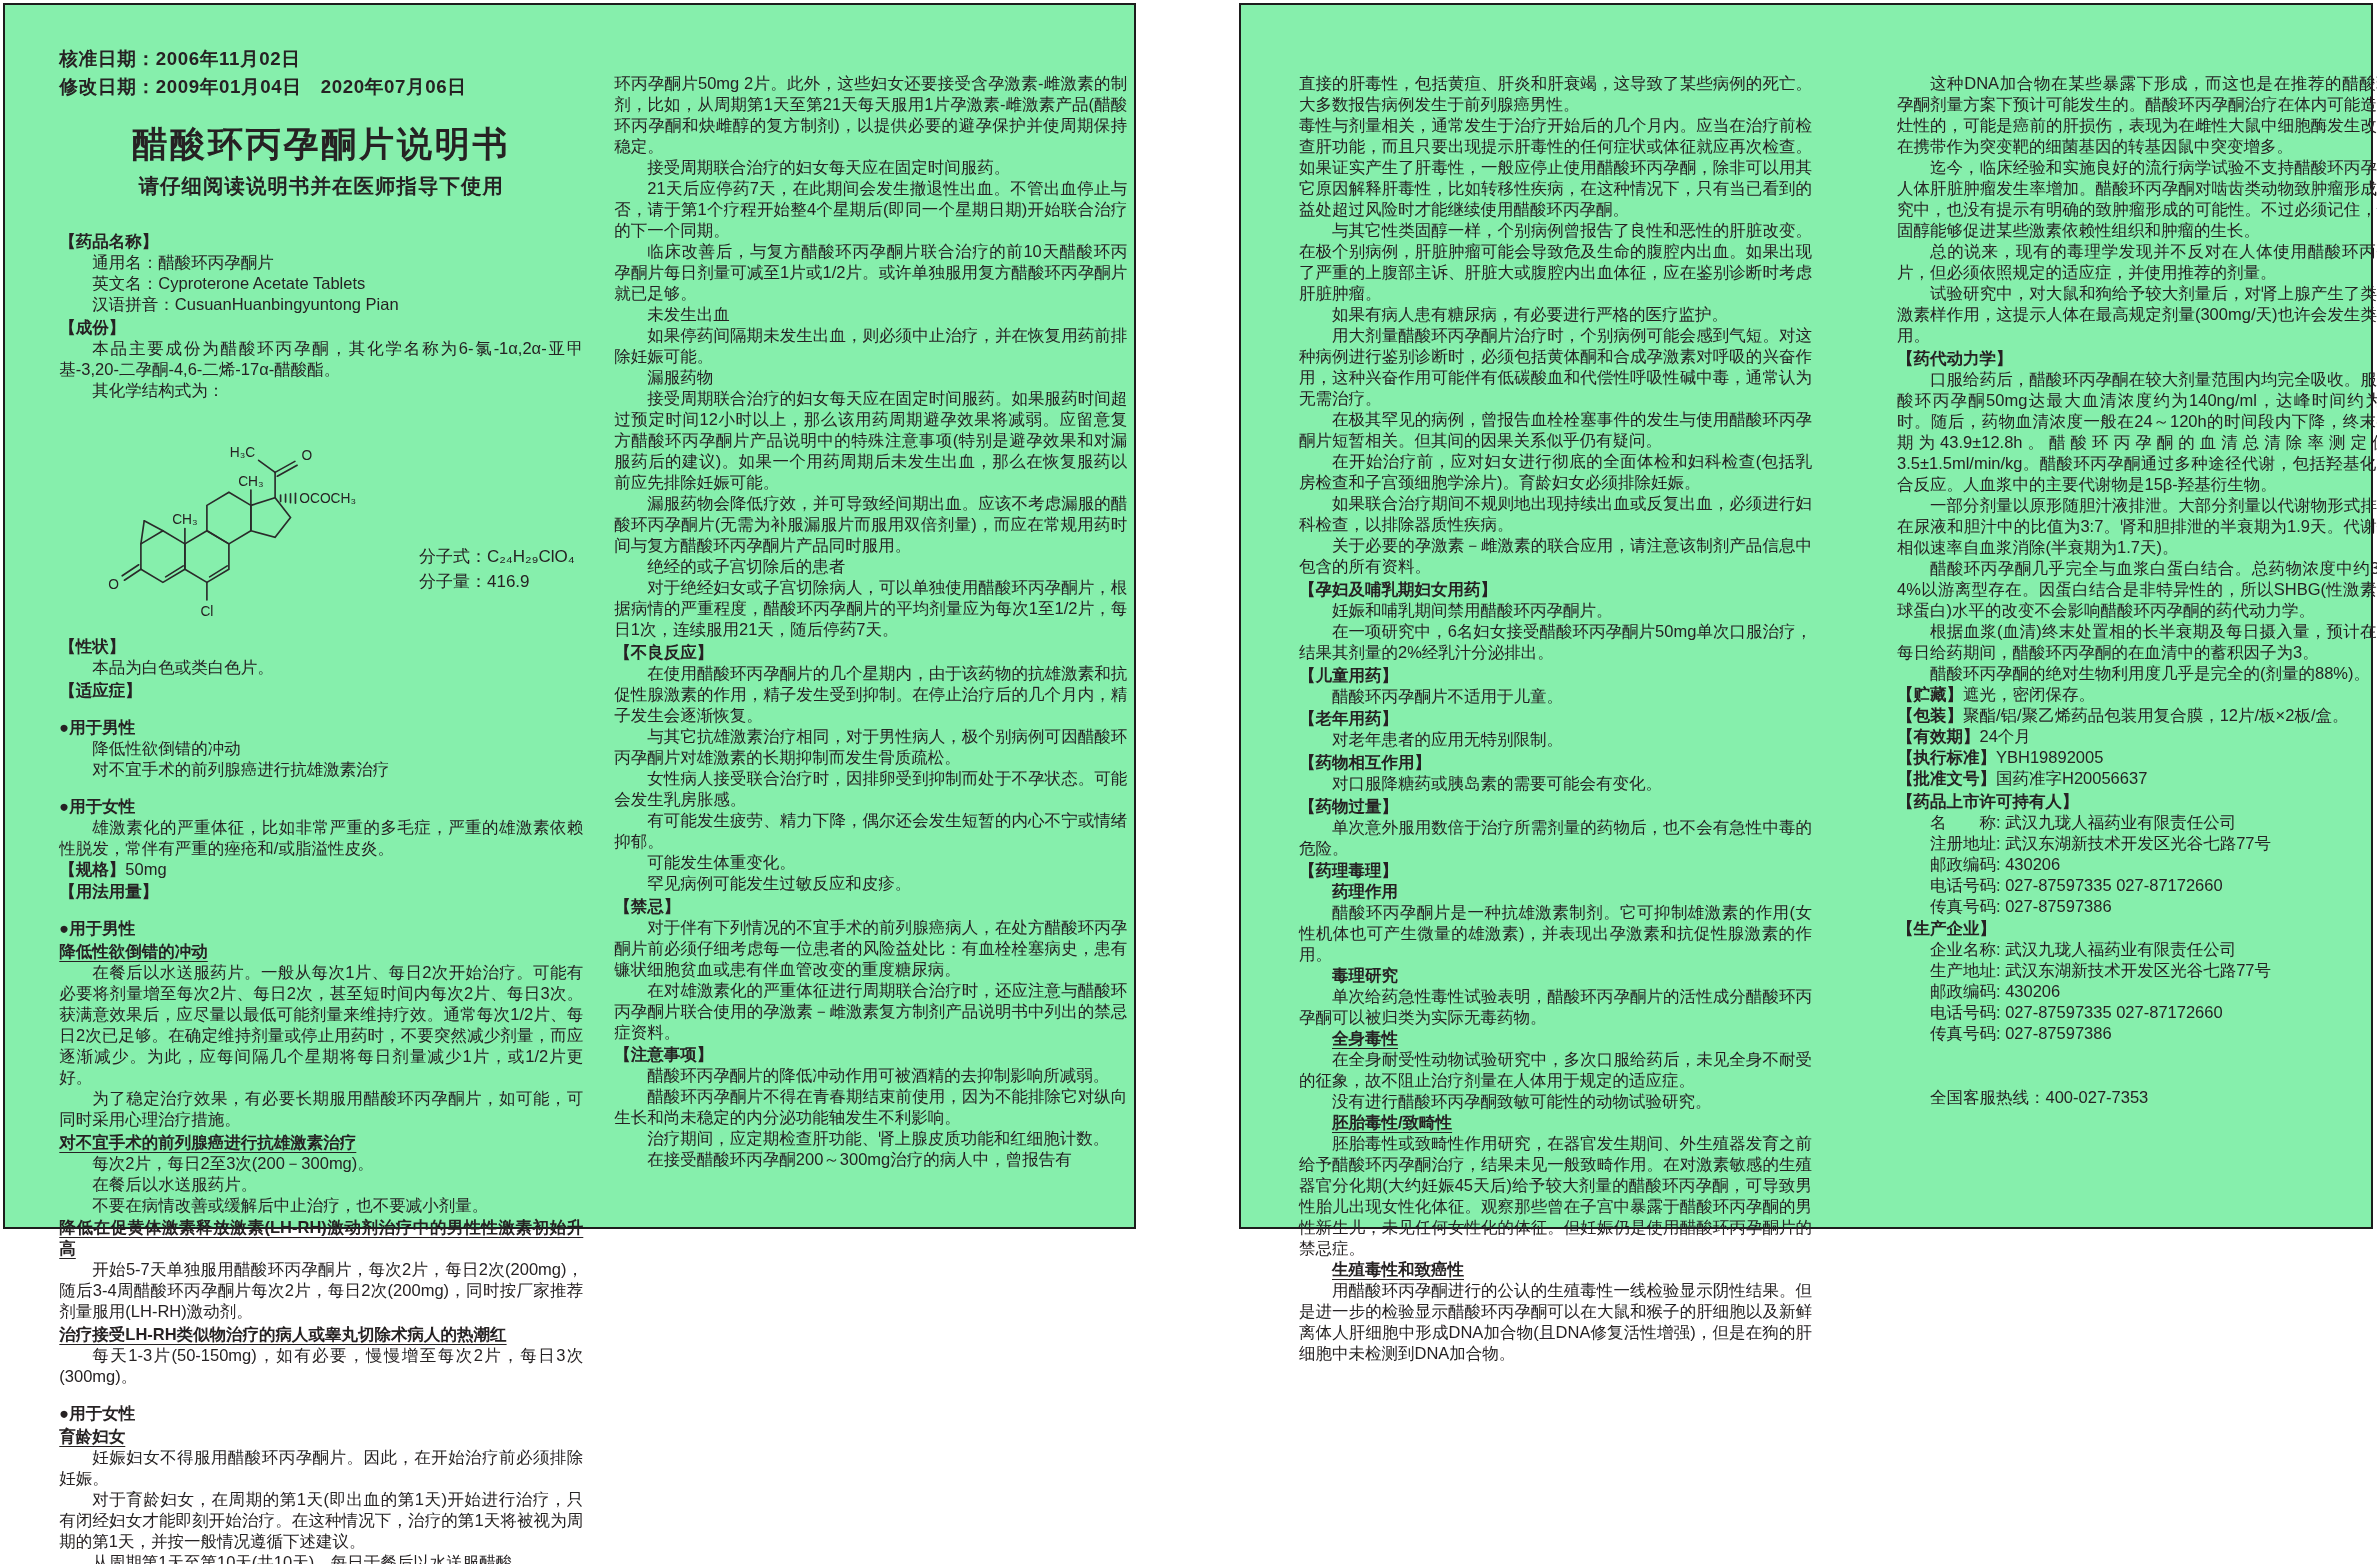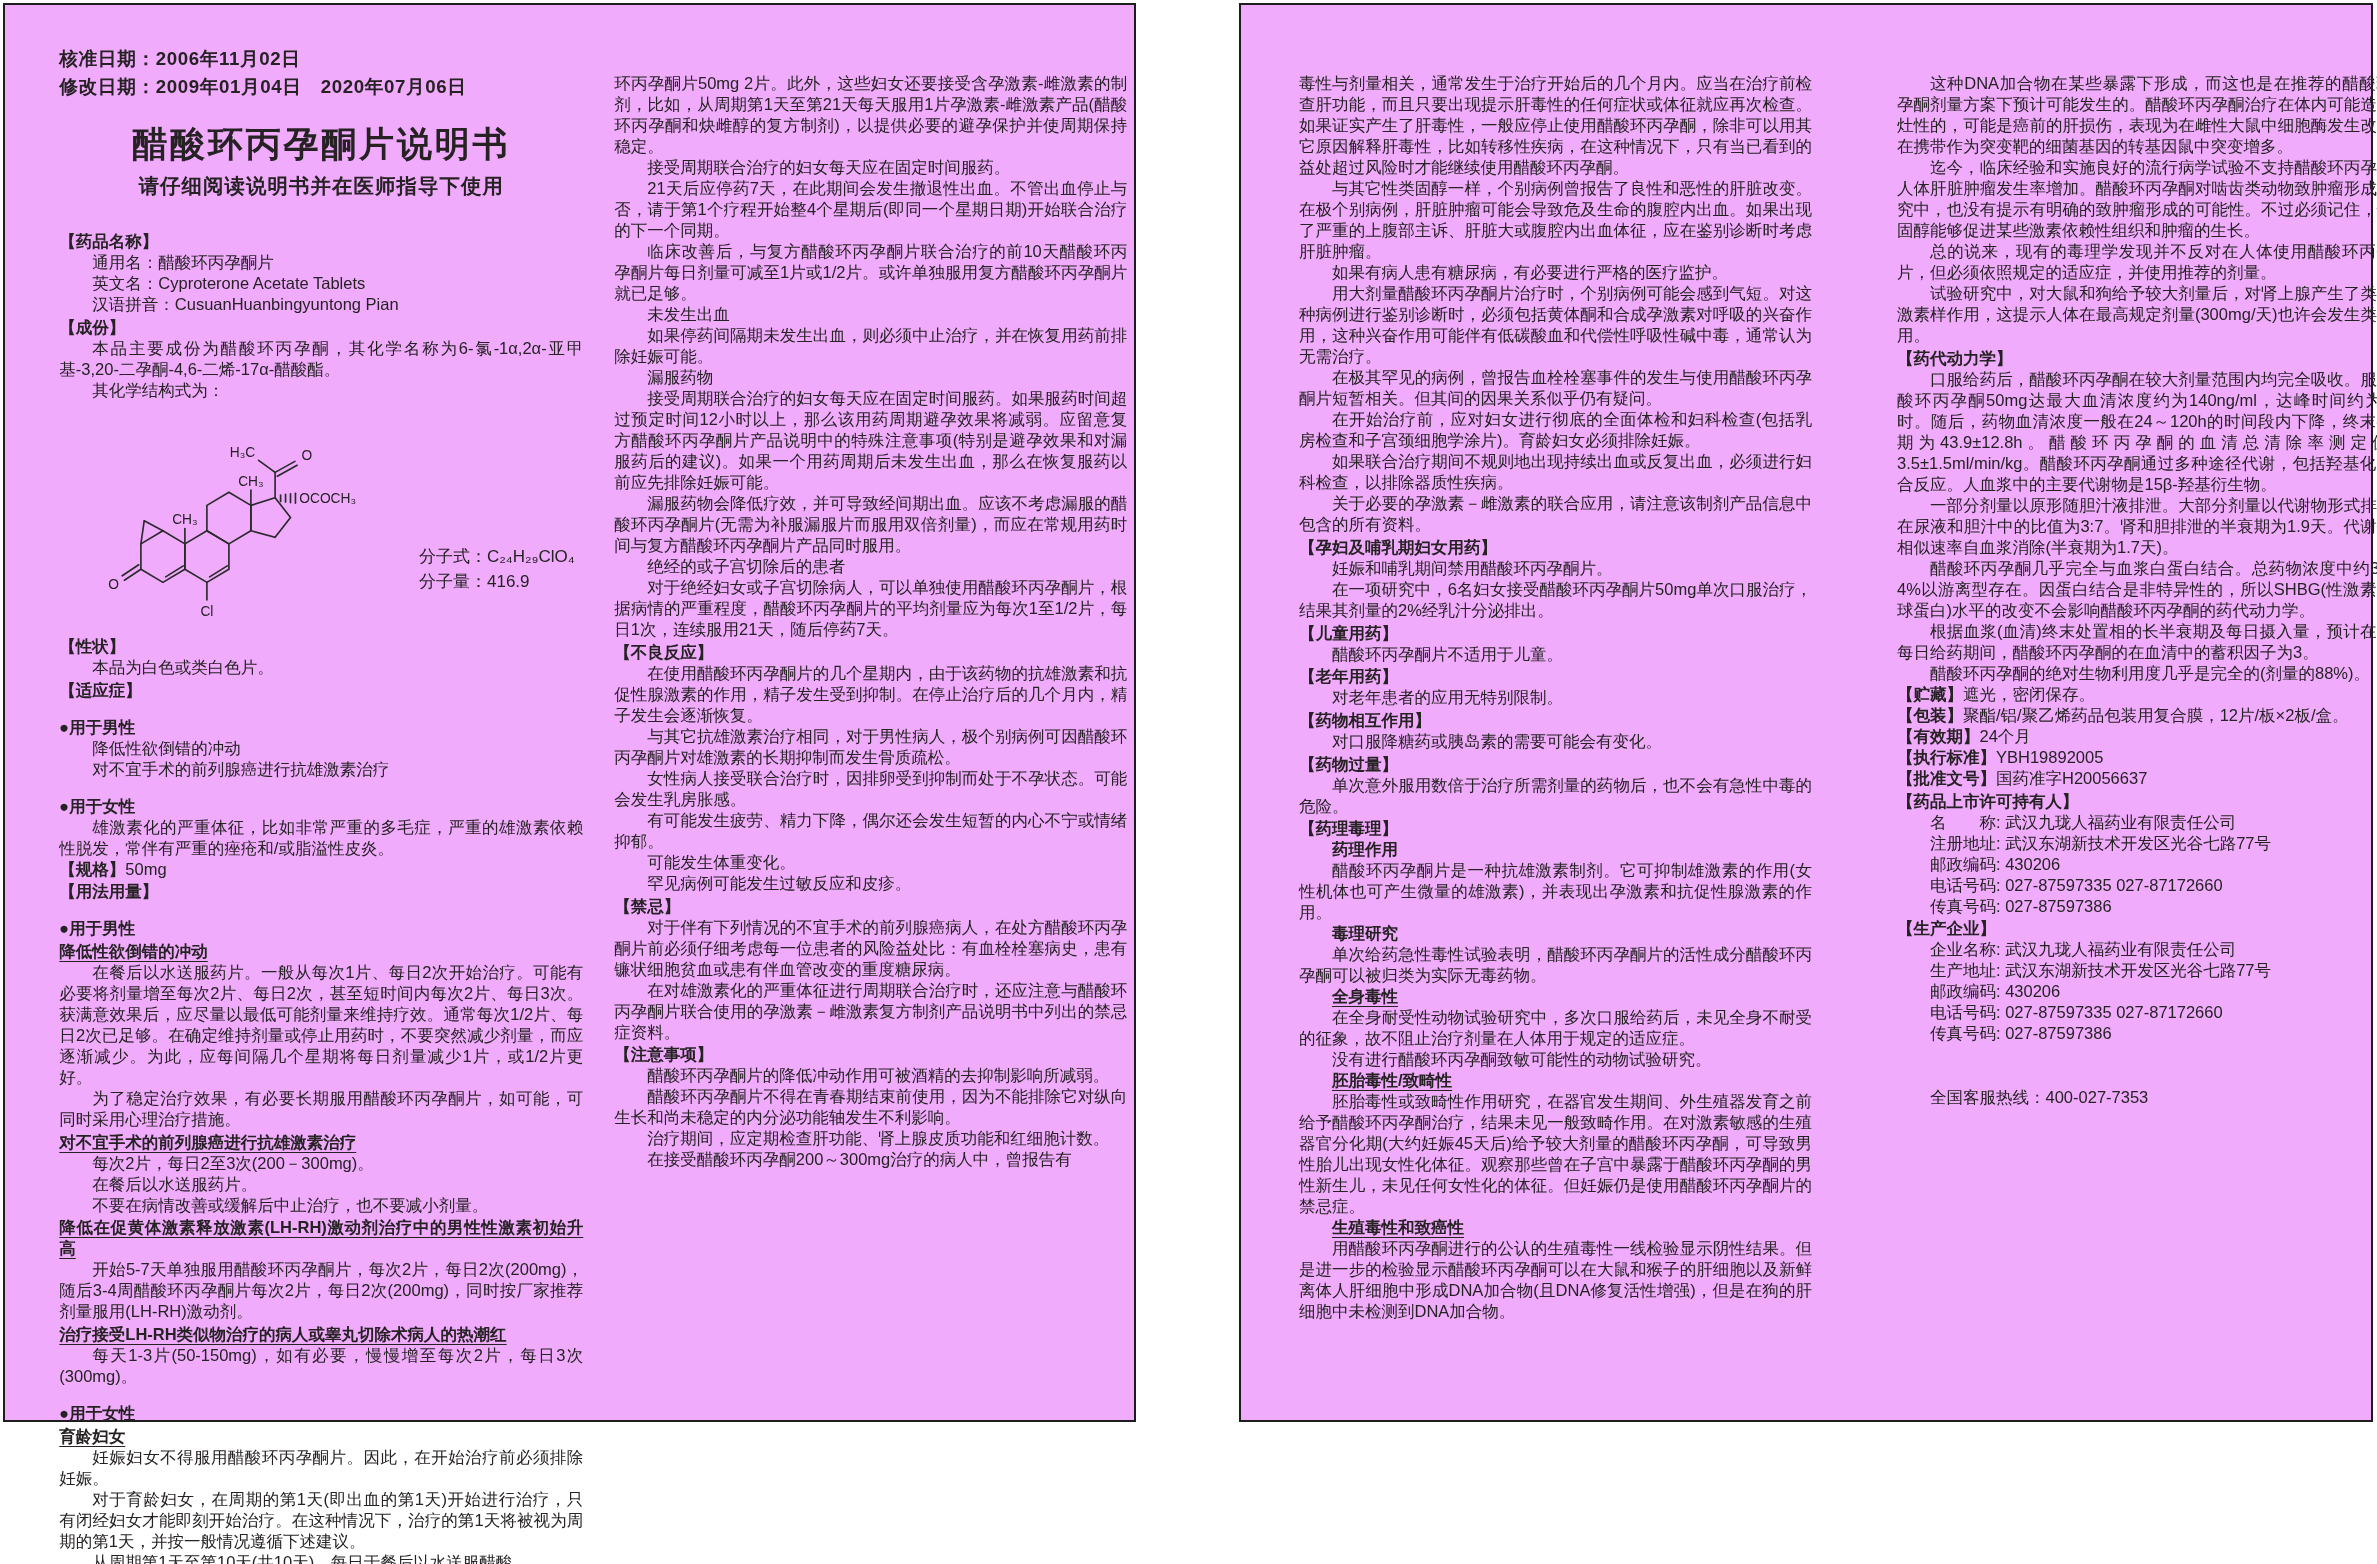--- a/index.html
+++ b/index.html
@@ -2,21 +2,21 @@
 <html style="font-size:8.8px"><head>
 <meta charset="utf-8">
 <style>
   html,body{margin:0;padding:0;}
   body{
     width:2377px;height:1564px;position:relative;background:#ffffff;
     font-family:"Liberation Sans","DejaVu Sans",sans-serif;
     color:#262223;
     -webkit-font-smoothing:antialiased;
   }
-  .page{position:absolute;top:3.3px;height:1419px;background:#f0abfc;border:2.2px solid #1d1d1d;box-sizing:border-box;}
+  .page{position:absolute;top:3.3px;height:1226px;background:#86efac;border:2.2px solid #1d1d1d;box-sizing:border-box;}
   #page-left{left:3.3px;width:1133px;}
   #page-right{left:1239px;width:1134px;}
   .col{position:absolute;font-size:16.5px;line-height:21px;text-align:justify;}
   #lcol1{left:54px;top:40px;width:524px;}
   #lcol2{left:609px;top:68px;width:513px;}
   #rcol1{left:58px;top:68px;width:513px;}
   #rcol2{left:656px;top:68px;width:513px;}
 
   .date-line{font-size:18.7px;line-height:27.5px;font-weight:600;letter-spacing:0.6px;}
   .title{font-size:35px;line-height:41px;font-weight:700;text-align:center;margin:23px 0 0 0;letter-spacing:2.8px;}
@@ -158,20 +158,21 @@
       <div class="h">【注意事项】</div>
       <div class="p">醋酸环丙孕酮片的降低冲动作用可被酒精的去抑制影响所减弱。</div>
       <div class="p">醋酸环丙孕酮片不得在青春期结束前使用，因为不能排除它对纵向生长和尚未稳定的内分泌功能轴发生不利影响。</div>
       <div class="p">治疗期间，应定期检查肝功能、肾上腺皮质功能和红细胞计数。</div>
       <div class="p">在接受醋酸环丙孕酮200～300mg治疗的病人中，曾报告有</div>
     </div>
 </div>
 
 <div class="page" id="page-right">
   <div class="col" id="rcol1">
+      <div class="cont">直接的肝毒性，包括黄疸、肝炎和肝衰竭，这导致了某些病例的死亡。大多数报告病例发生于前列腺癌男性。</div>
       <div class="cont">毒性与剂量相关，通常发生于治疗开始后的几个月内。应当在治疗前检查肝功能，而且只要出现提示肝毒性的任何症状或体征就应再次检查。如果证实产生了肝毒性，一般应停止使用醋酸环丙孕酮，除非可以用其它原因解释肝毒性，比如转移性疾病，在这种情况下，只有当已看到的益处超过风险时才能继续使用醋酸环丙孕酮。</div>
       <div class="p">与其它性类固醇一样，个别病例曾报告了良性和恶性的肝脏改变。在极个别病例，肝脏肿瘤可能会导致危及生命的腹腔内出血。如果出现了严重的上腹部主诉、肝脏大或腹腔内出血体征，应在鉴别诊断时考虑肝脏肿瘤。</div>
       <div class="p">如果有病人患有糖尿病，有必要进行严格的医疗监护。</div>
       <div class="p">用大剂量醋酸环丙孕酮片治疗时，个别病例可能会感到气短。对这种病例进行鉴别诊断时，必须包括黄体酮和合成孕激素对呼吸的兴奋作用，这种兴奋作用可能伴有低碳酸血和代偿性呼吸性碱中毒，通常认为无需治疗。</div>
       <div class="p">在极其罕见的病例，曾报告血栓栓塞事件的发生与使用醋酸环丙孕酮片短暂相关。但其间的因果关系似乎仍有疑问。</div>
       <div class="p">在开始治疗前，应对妇女进行彻底的全面体检和妇科检查(包括乳房检查和子宫颈细胞学涂片)。育龄妇女必须排除妊娠。</div>
       <div class="p">如果联合治疗期间不规则地出现持续出血或反复出血，必须进行妇科检查，以排除器质性疾病。</div>
       <div class="p">关于必要的孕激素－雌激素的联合应用，请注意该制剂产品信息中包含的所有资料。</div>
       <div class="h">【孕妇及哺乳期妇女用药】</div>
       <div class="p">妊娠和哺乳期间禁用醋酸环丙孕酮片。</div>

